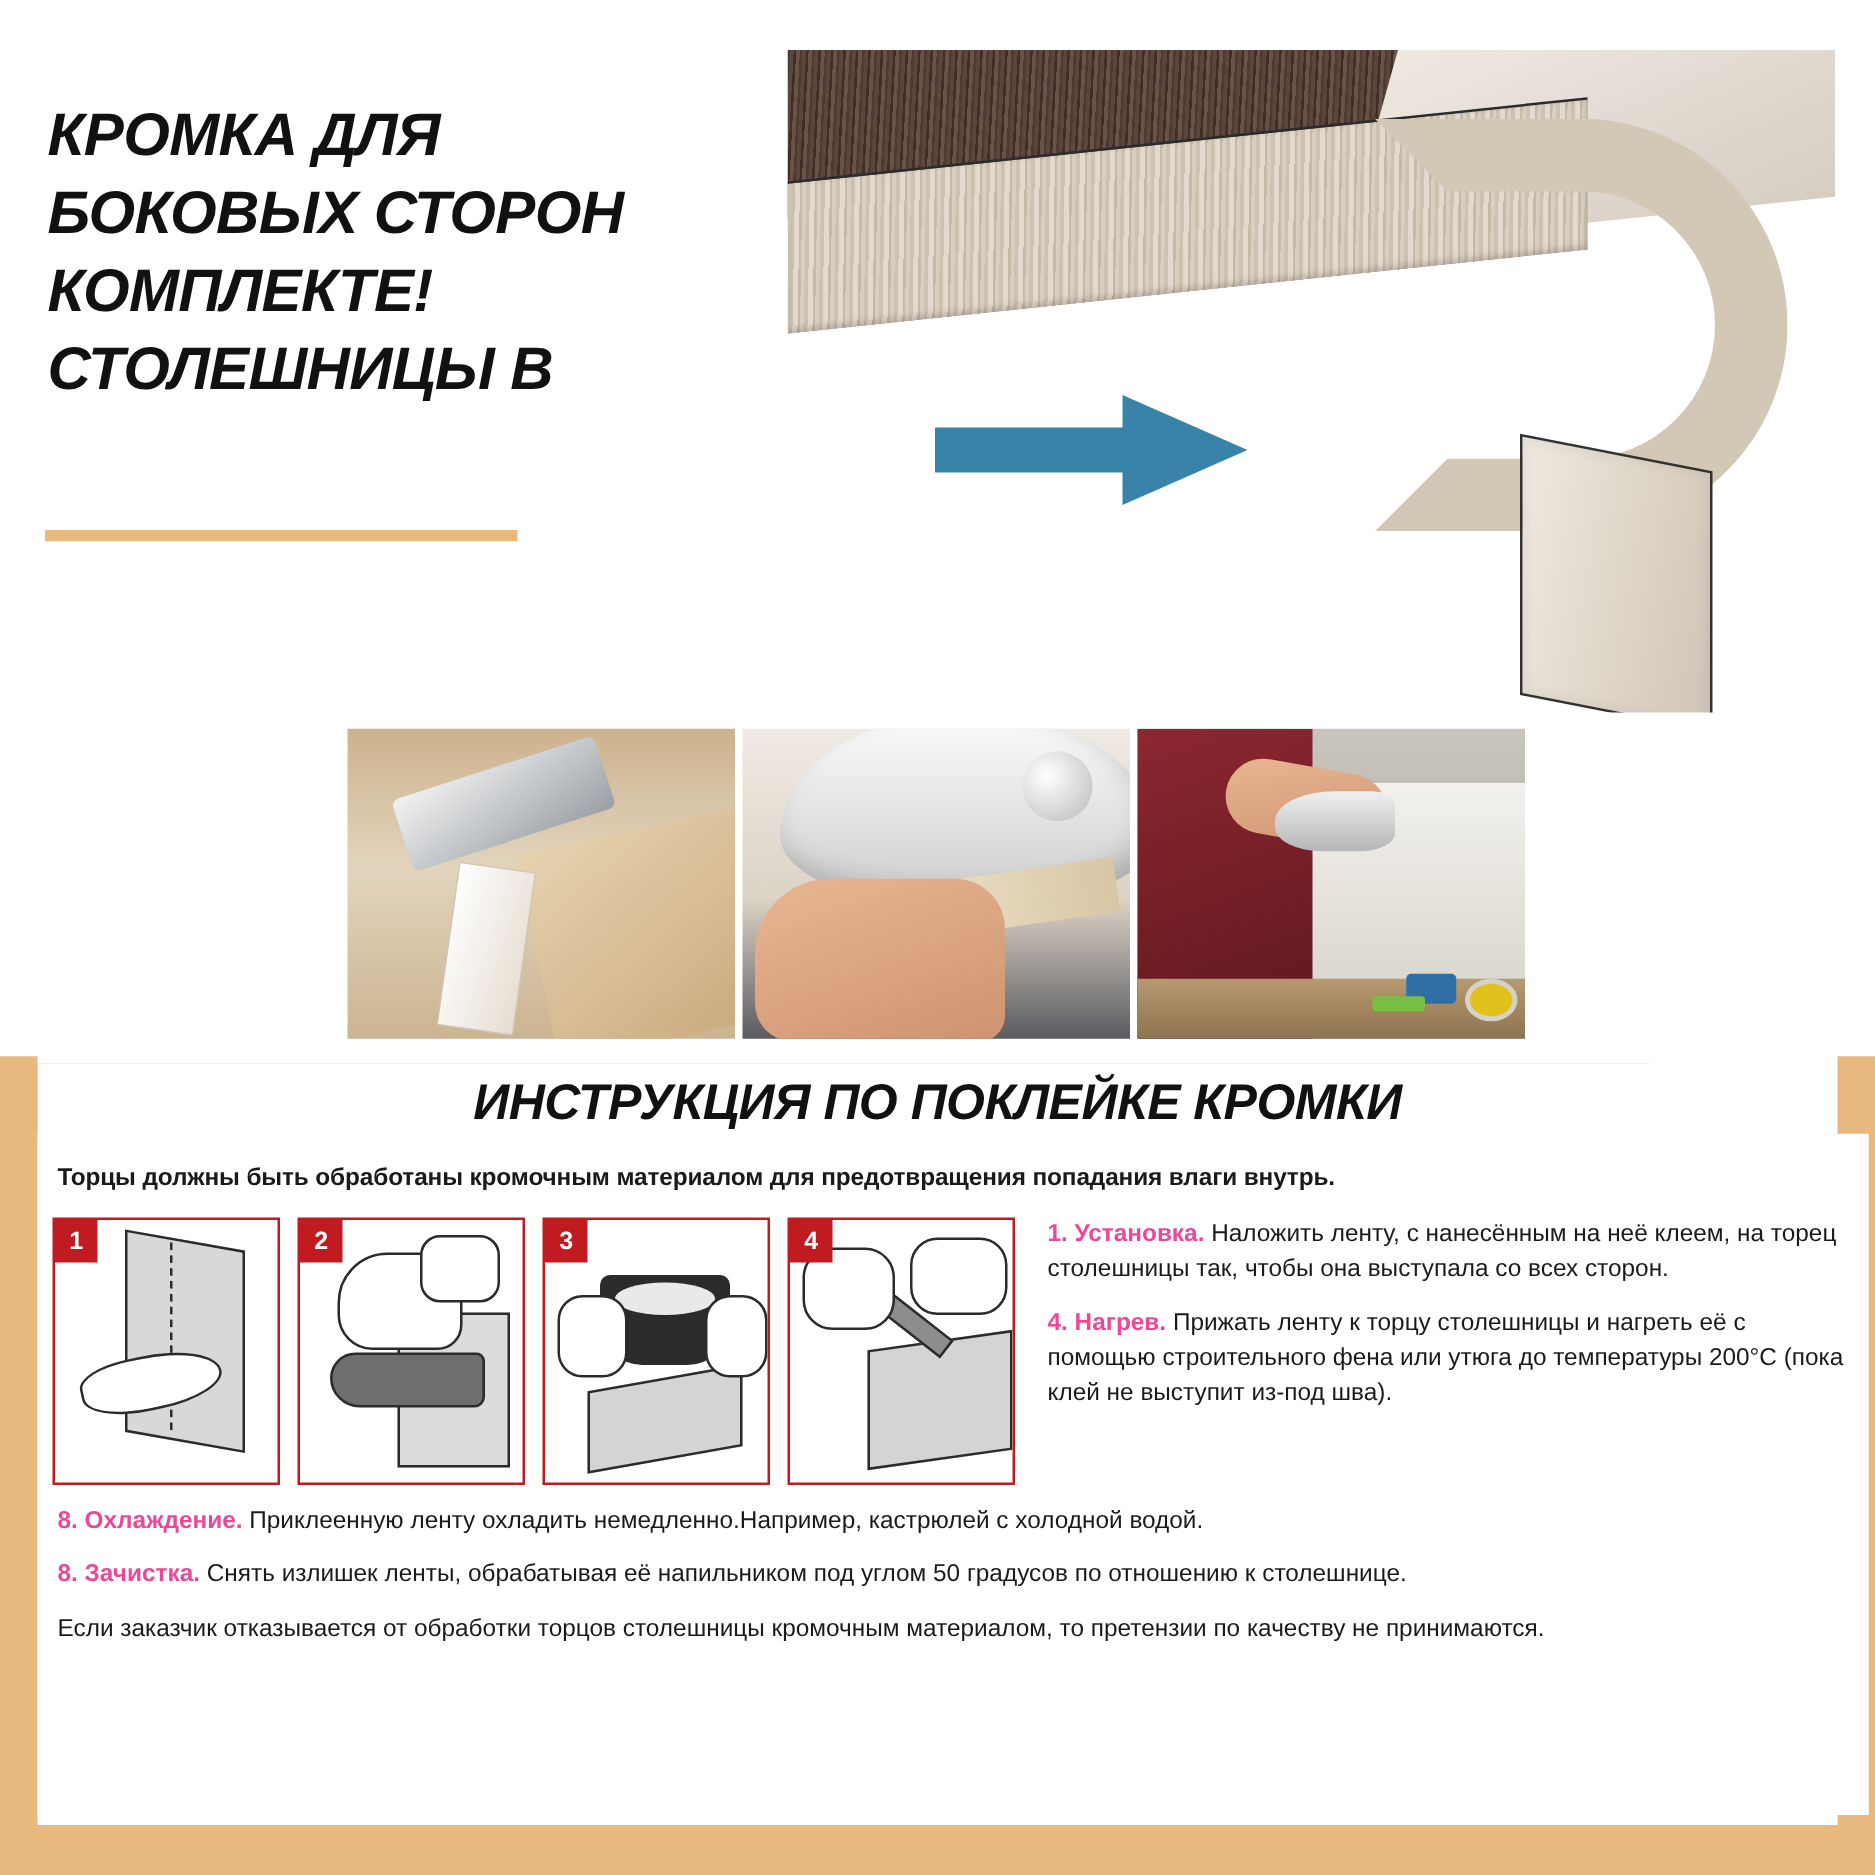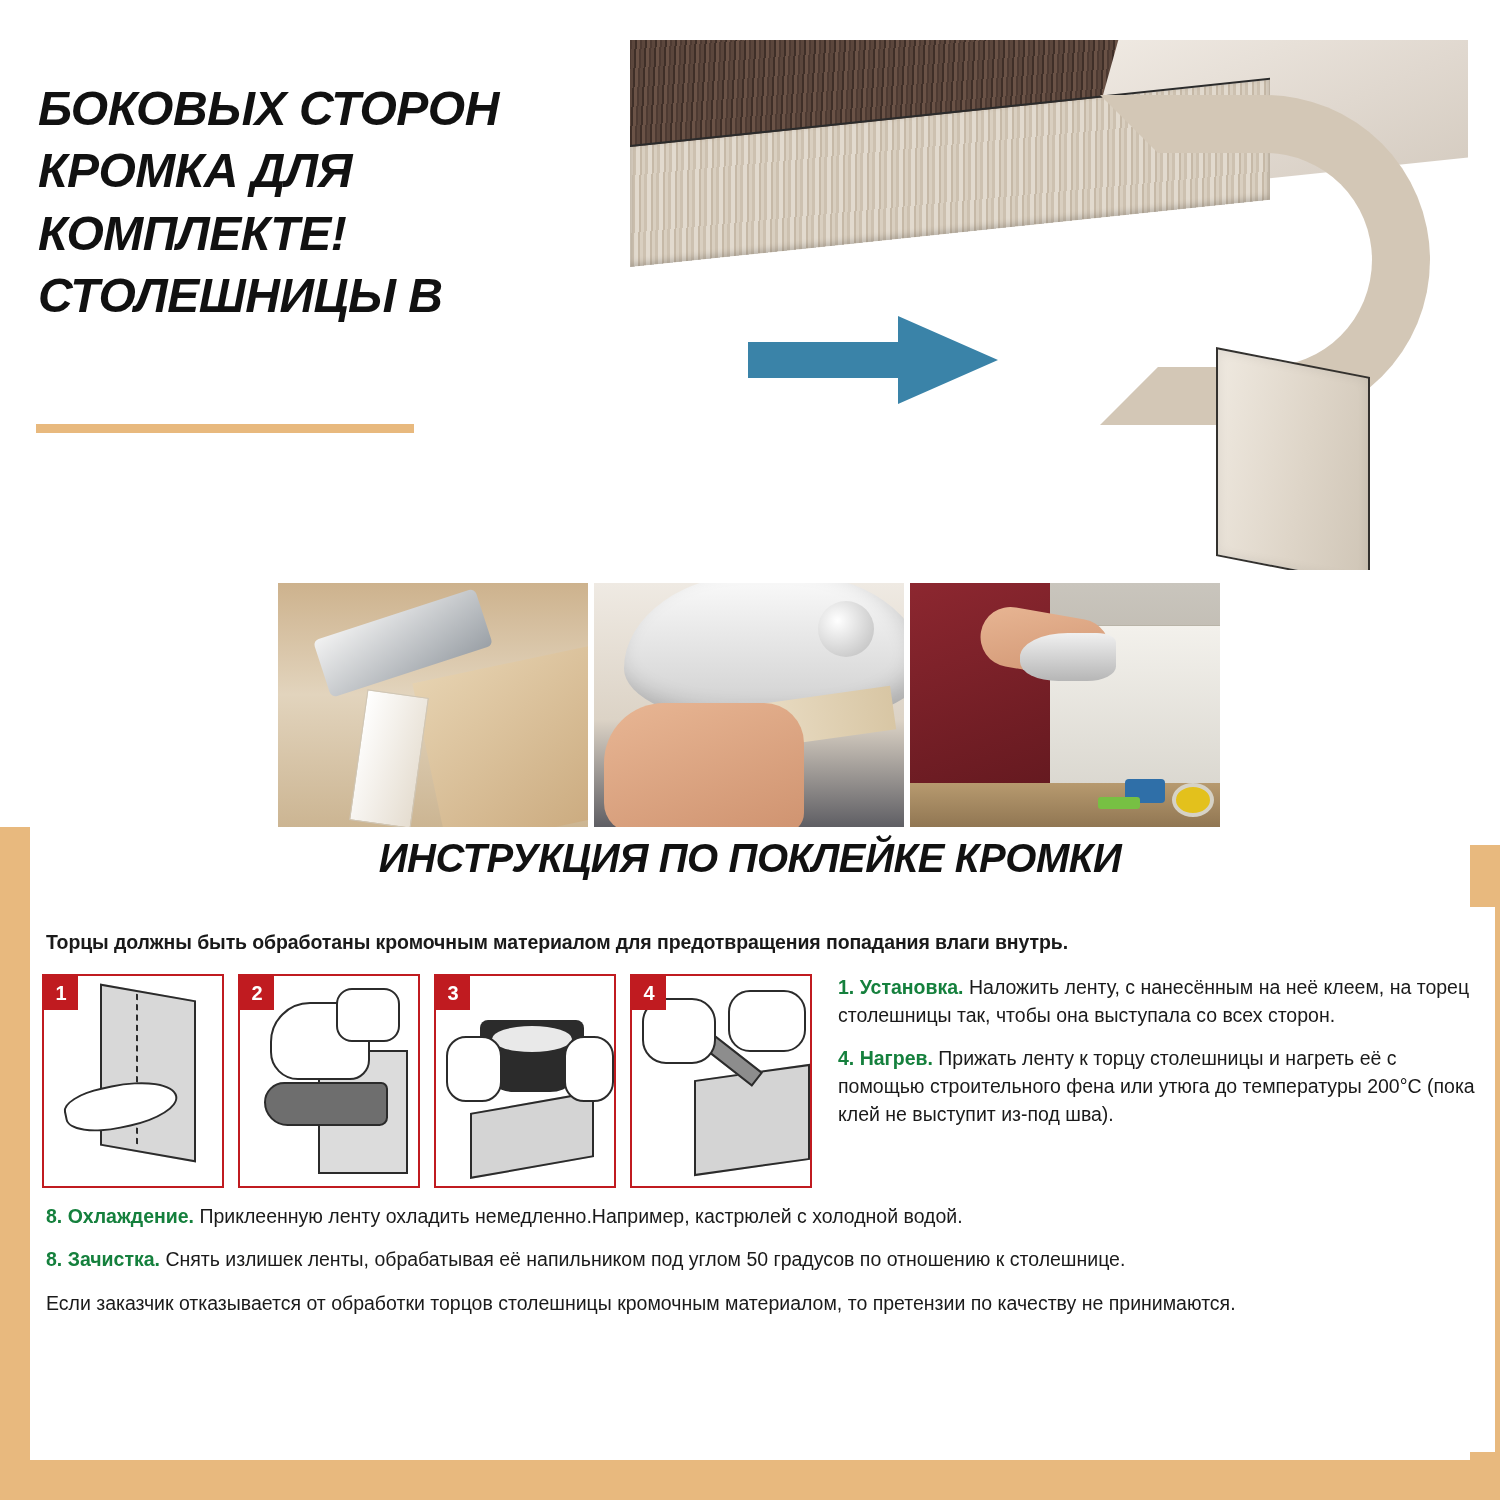--- a/index.html
+++ b/index.html
@@ -236,21 +236,21 @@
   }
   .ph3 .tool-c {
     position: absolute; left: 188px; top: 214px; width: 42px; height: 12px;
     background: #77c043; border-radius: 3px;
   }
 
   
   .banner {
     position: absolute;
     left: 0;
-    top: 827px;
+    top: 851px;
     width: 1320px;
     height: 62px;
     background: #e8b97e;
   }
   .banner-inner {
     position: absolute;
     left: 30px;
     top: 0;
     width: 1440px;
     height: 62px;
@@ -369,39 +369,39 @@
     padding-left: 8px;
   }
   .para {
     font-size: 19.5px;
     line-height: 1.42;
     color: #1a1a1a;
     margin: 0 0 16px 0;
   }
   .para:last-child { margin-bottom: 0; }
   .red {
-    color: #15803d;
+    color: #ec4899;
     font-weight: bold;
   }
   .para-bottom {
     font-size: 19.5px;
     line-height: 1.5;
     color: #1a1a1a;
     margin: 14px 0 0 4px;
   }
 </style>
 </head>
 <body>
 
 <div id="page">
 
   <div class="hero">
     <div class="hero-title">
+      <div class="line">КРОМКА ДЛЯ</div>
       <div class="line">БОКОВЫХ СТОРОН</div>
-      <div class="line">КРОМКА ДЛЯ</div>
       <div class="line">КОМПЛЕКТЕ!</div>
       <div class="line">СТОЛЕШНИЦЫ В</div>
     </div>
     <div class="hero-underline"></div>
 
     <div class="hero-photo">
       <div class="wt-top"></div>
       <div class="wt-top-right"></div>
       <div class="wt-face"></div>
       <div class="band-curve"></div>

